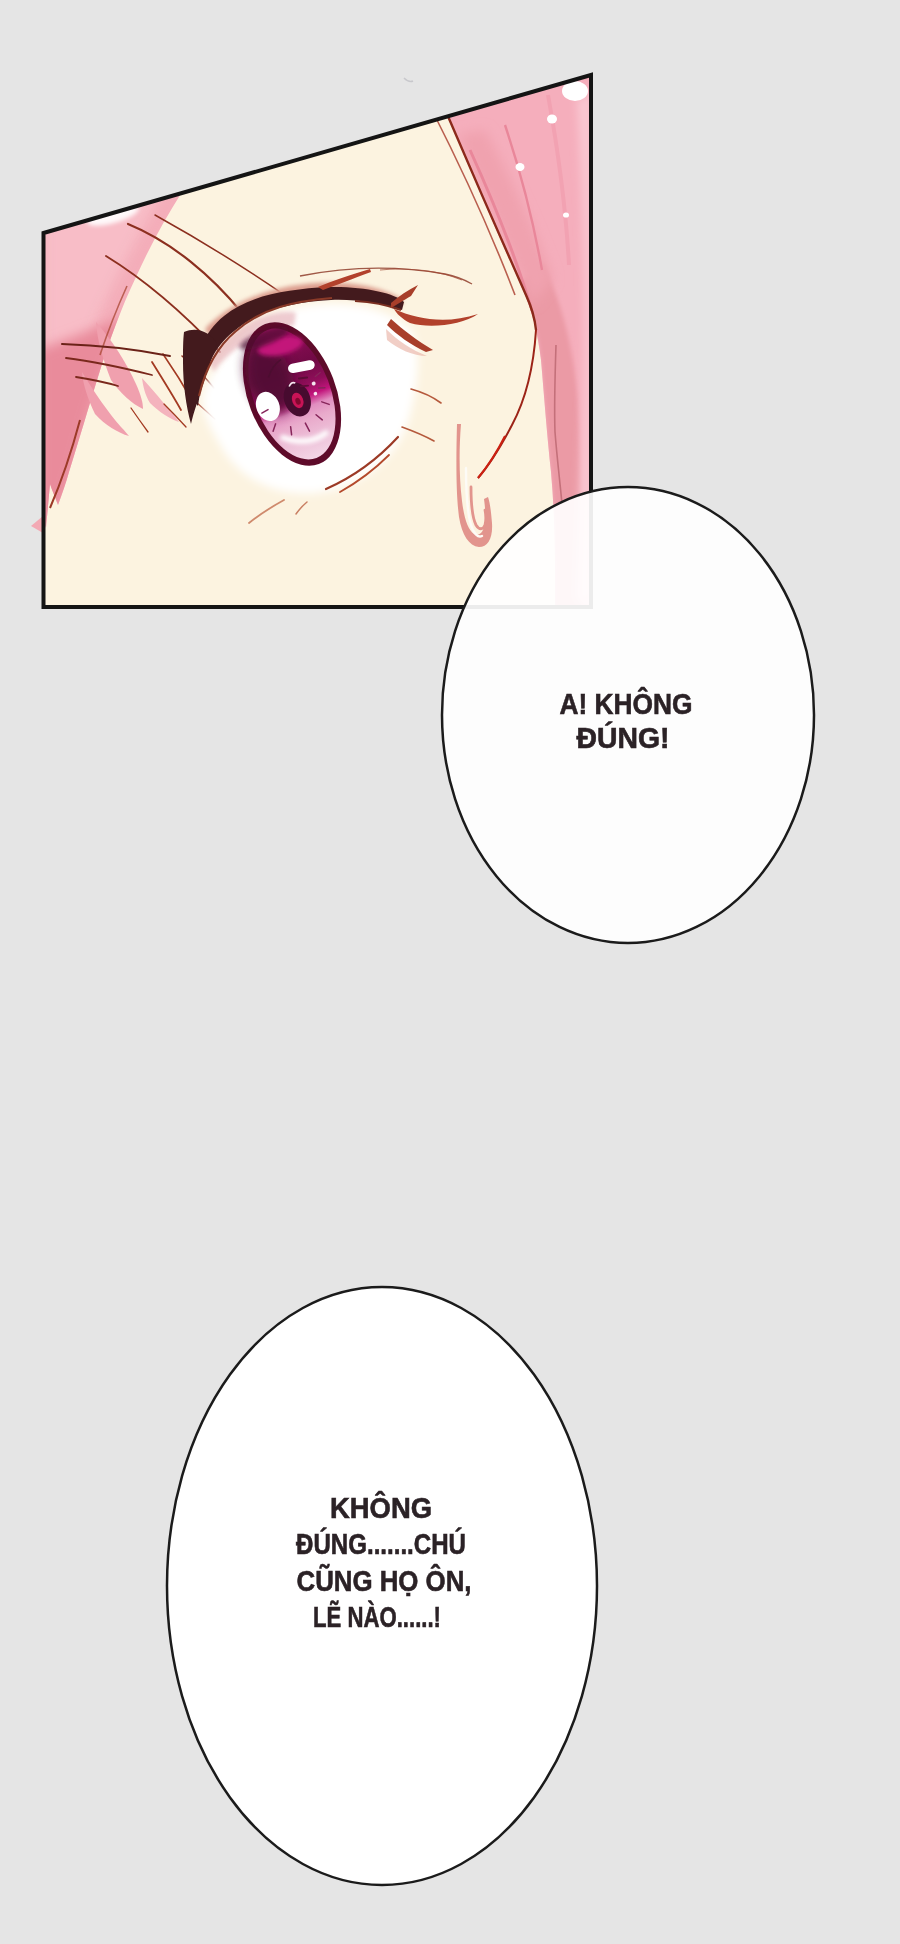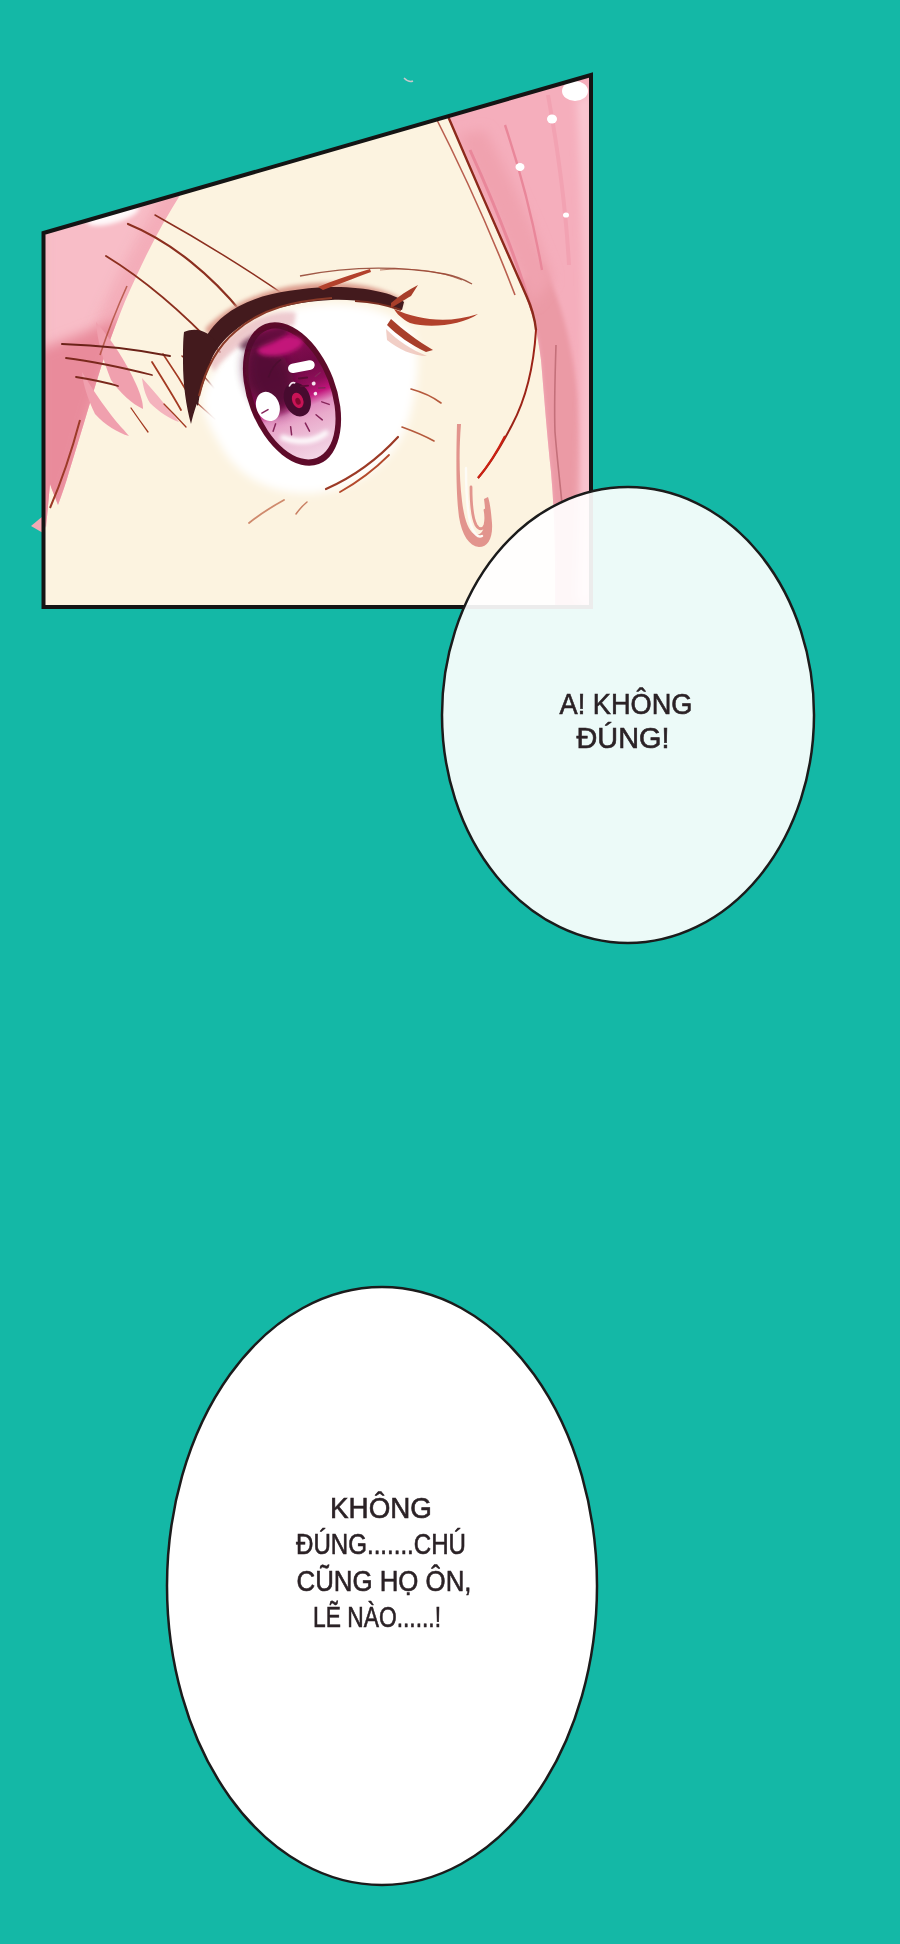--- a/index.html
+++ b/index.html
@@ -1,17 +1,17 @@
 <!DOCTYPE html>
 <html><head>
 <meta charset="utf-8">
 <style>
 html,body{margin:0;padding:0;background:#ffffff;}
-#page{position:relative;width:900px;height:1944px;background:#14b8a6;overflow:hidden;
- font-family:"Liberation Sans",sans-serif;}
+#page{position:relative;width:900px;height:1944px;background:#e5e5e5;overflow:hidden;
+ font-family:"Liberation Sans",sans-serif;font-weight:bold;}
 svg text{font-family:"Liberation Sans",sans-serif;fill:#2b2226;stroke:#2b2226;stroke-width:0.6;}
 </style>
 </head>
 <body>
 <div id="page">
 <svg width="900" height="1944" viewBox="0 0 900 1944" xmlns="http://www.w3.org/2000/svg">
 <defs>
 <clipPath id="panelClip">
           <path d="M43.5,233 L591,75 L591,607 L43.5,607 Z"></path>
         </clipPath>

